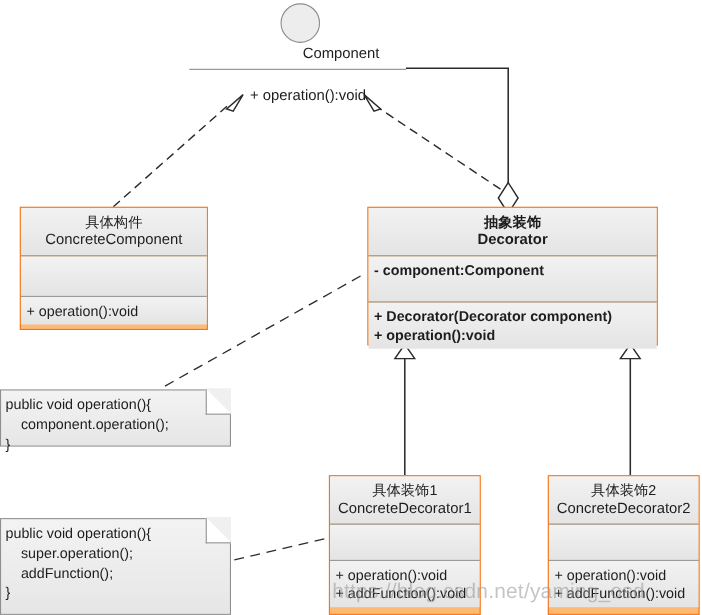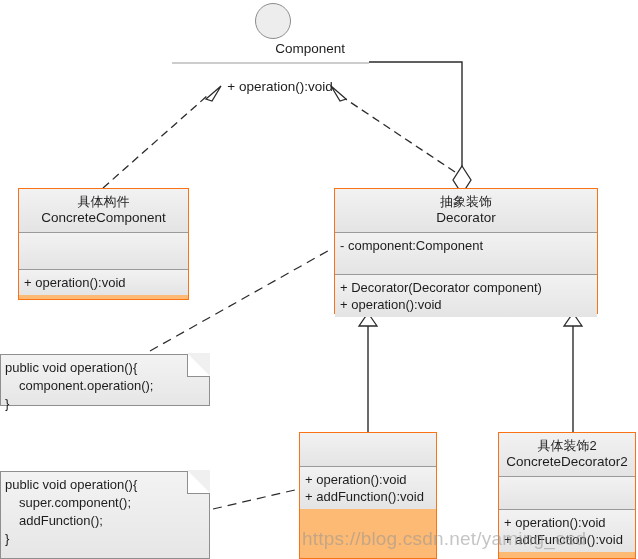--- a/index.html
+++ b/index.html
@@ -193,35 +193,39 @@
     <div class="uml-compartment cmp-title">
       <span class="cn">具体构件</span>
       <span class="en">ConcreteComponent</span>
     </div>
     <div class="uml-compartment cmp-attrs" style="height:37px;"></div>
     <div class="uml-compartment cmp-ops">
       <div class="line">+ operation():void</div>
     </div>
   </div>
 
-  <div class="uml-class" style="left:334px; top:188px; width:264px; height:126px;">
+  <div class="uml-class" style="left:334px; top:188px; width:264px; height:126px;font-weight:bold;">
     <div class="uml-compartment cmp-title">
       <span class="cn">抽象装饰</span>
       <span class="en">Decorator</span>
     </div>
     <div class="uml-compartment cmp-attrs" style="height:42px;">
       <div class="line">- component:Component</div>
     </div>
     <div class="uml-compartment cmp-ops">
       <div class="line">+ Decorator(Decorator component)</div>
       <div class="line">+ operation():void</div>
     </div>
   </div>
 
   <div class="uml-class" style="left:299px; top:432px; width:138px; height:127px;">
+    <div class="uml-compartment cmp-title">
+      <span class="cn">具体装饰1</span>
+      <span class="en">ConcreteDecorator1</span>
+    </div>
     <div class="uml-compartment cmp-attrs" style="height:33px;"></div>
     <div class="uml-compartment cmp-ops">
       <div class="line">+ operation():void</div>
       <div class="line">+ addFunction():void</div>
     </div>
   </div>
 
   <div class="uml-class" style="left:498px; top:432px; width:138px; height:127px;">
     <div class="uml-compartment cmp-title">
       <span class="cn">具体装饰2</span>
@@ -240,21 +244,21 @@
       <div class="note-line">public void operation(){</div>
       <div class="note-line note-indent">component.operation();</div>
       <div class="note-line">}</div>
     </div>
   </div>
 
   <div class="uml-note" style="left:0px; top:471px; width:210px; height:88px;">
     <div class="note-body">
       <div class="note-fold"></div>
       <div class="note-line">public void operation(){</div>
-      <div class="note-line note-indent">super.component();</div>
+      <div class="note-line note-indent">super.operation();</div>
       <div class="note-line note-indent">addFunction();</div>
       <div class="note-line">}</div>
     </div>
   </div>
 
   <div id="watermark">https://blog.csdn.net/yaming_osd</div>
 
 </div>
 
 </body></html>

